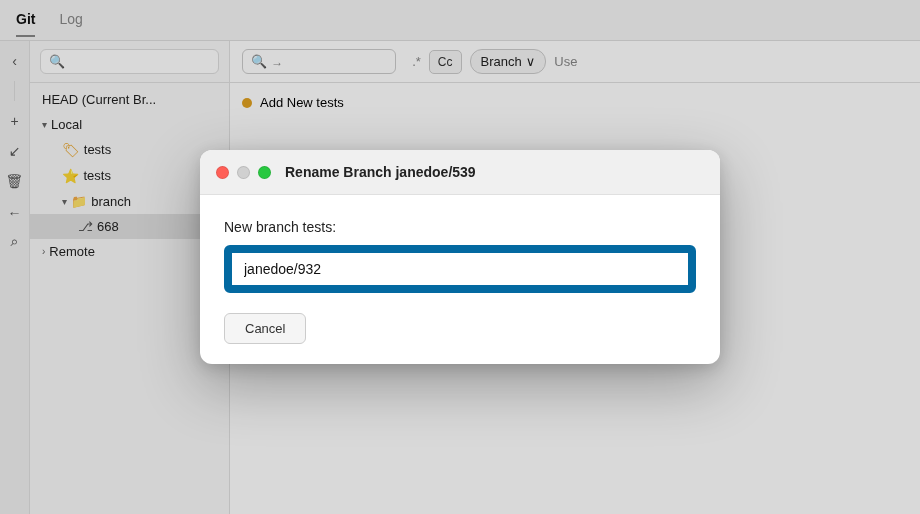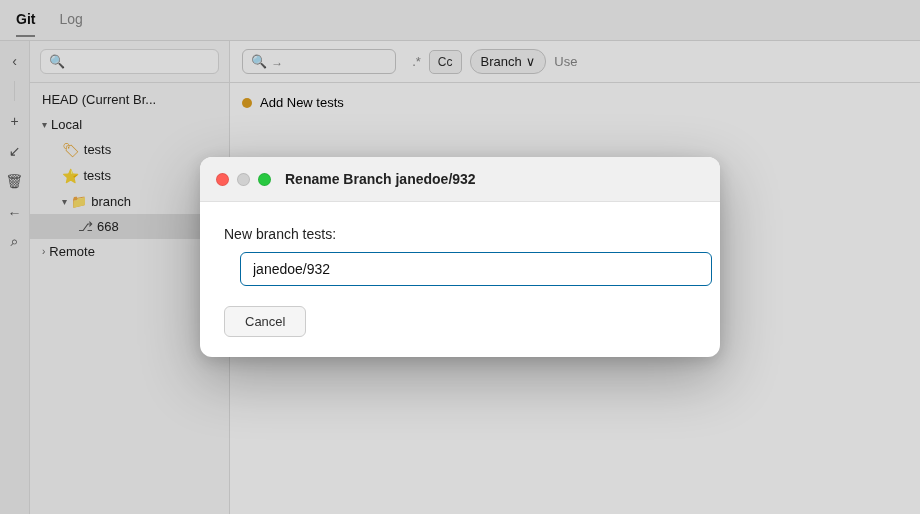--- a/index.html
+++ b/index.html
@@ -239,26 +239,25 @@
       font-size: 14px;
       color: #222;
       margin-bottom: 10px;
       font-weight: 400;
     }
 
     .dialog-input {
       width: 100%;
       padding: 8px 12px;
       font-size: 14px;
-      border: 1px solid #0369a1;
+      border: 8px solid #0369a1;
       border-radius: 6px;
       outline: none;
       color: #111;
       background: #fff;
-      margin-left: 16px;
     }
 
     .dialog-footer {
       display: flex;
       justify-content: space-between;
       padding: 0 24px 20px;
       gap: 10px;
     }
 
     .btn-cancel {
@@ -440,21 +439,21 @@
   </div>
 
   <div class="modal-backdrop">
 
     <div class="dialog">
 
       <div class="dialog-titlebar">
         <div class="traffic-light tl-red"></div>
         <div class="traffic-light tl-yellow"></div>
         <div class="traffic-light tl-green"></div>
-        <span class="dialog-title">Rename Branch janedoe/932</span>
+        <span class="dialog-title">Rename Branch janedoe/539</span>
       </div>
 
       <div class="dialog-body">
         <div class="dialog-label">New branch tests:</div>
         <input class="dialog-input" type="text" value="janedoe/932" style="">
       </div>
 
       <div class="dialog-footer">
         <button class="btn-cancel">Cancel</button>
       </div>

